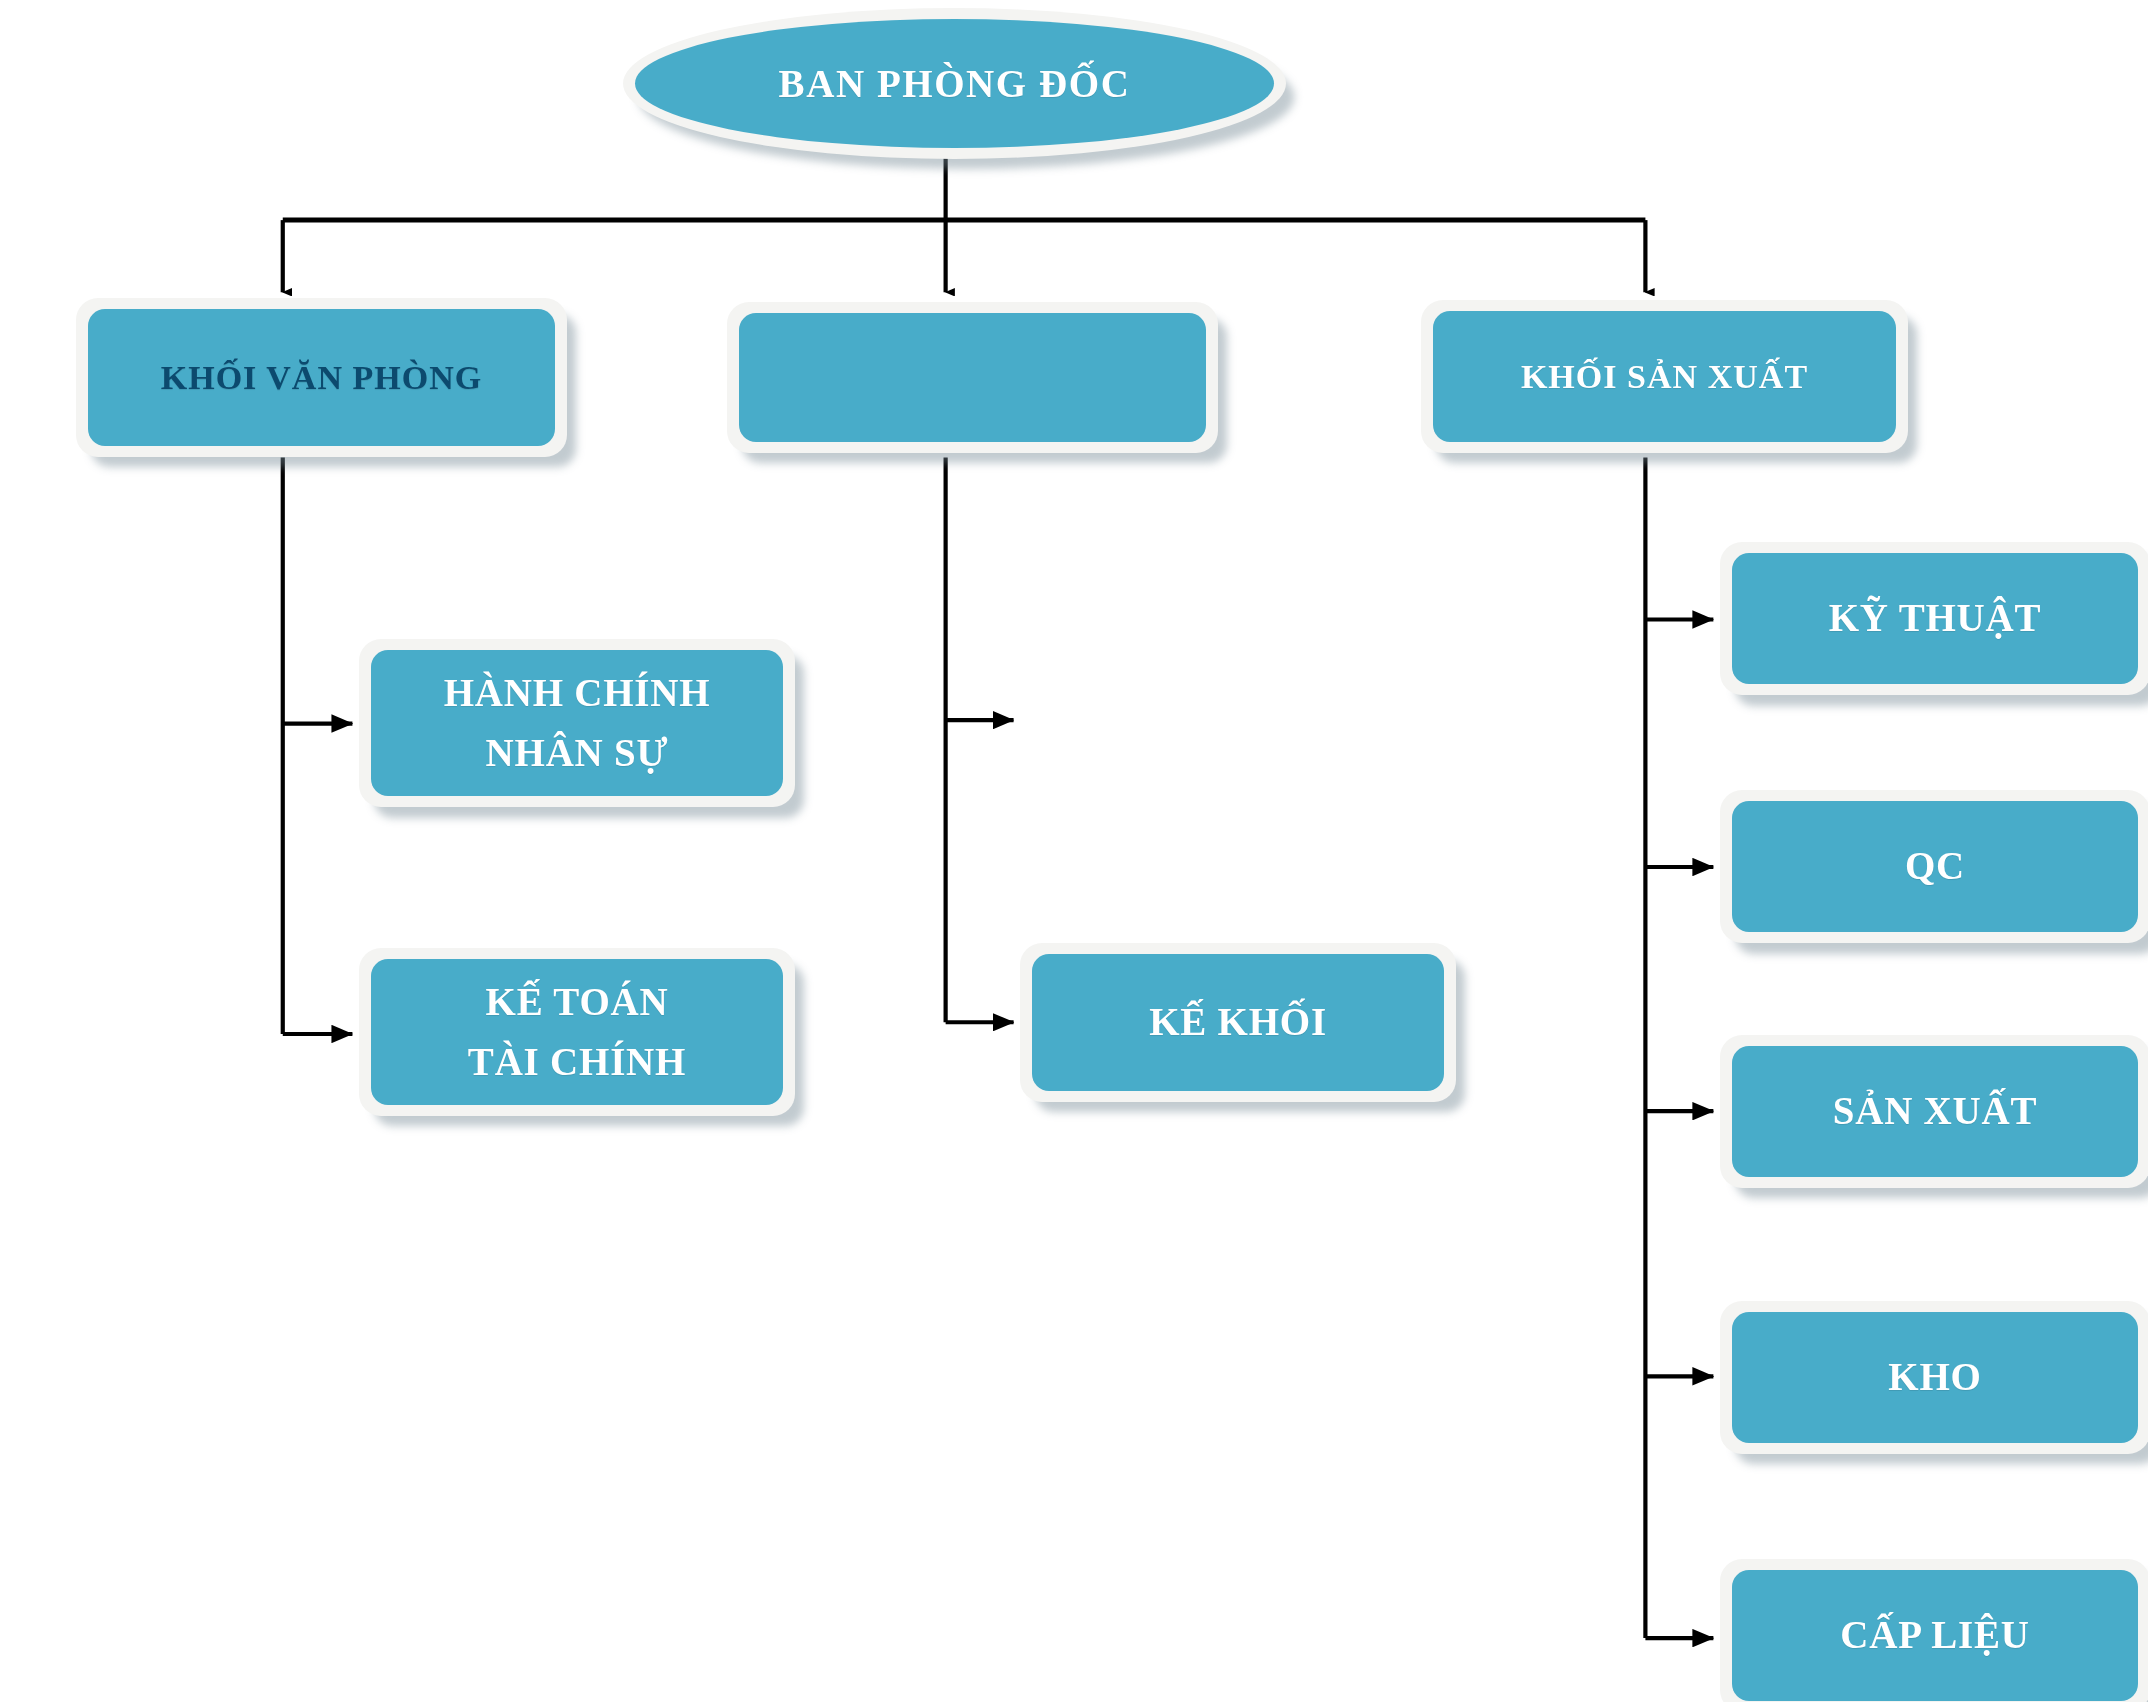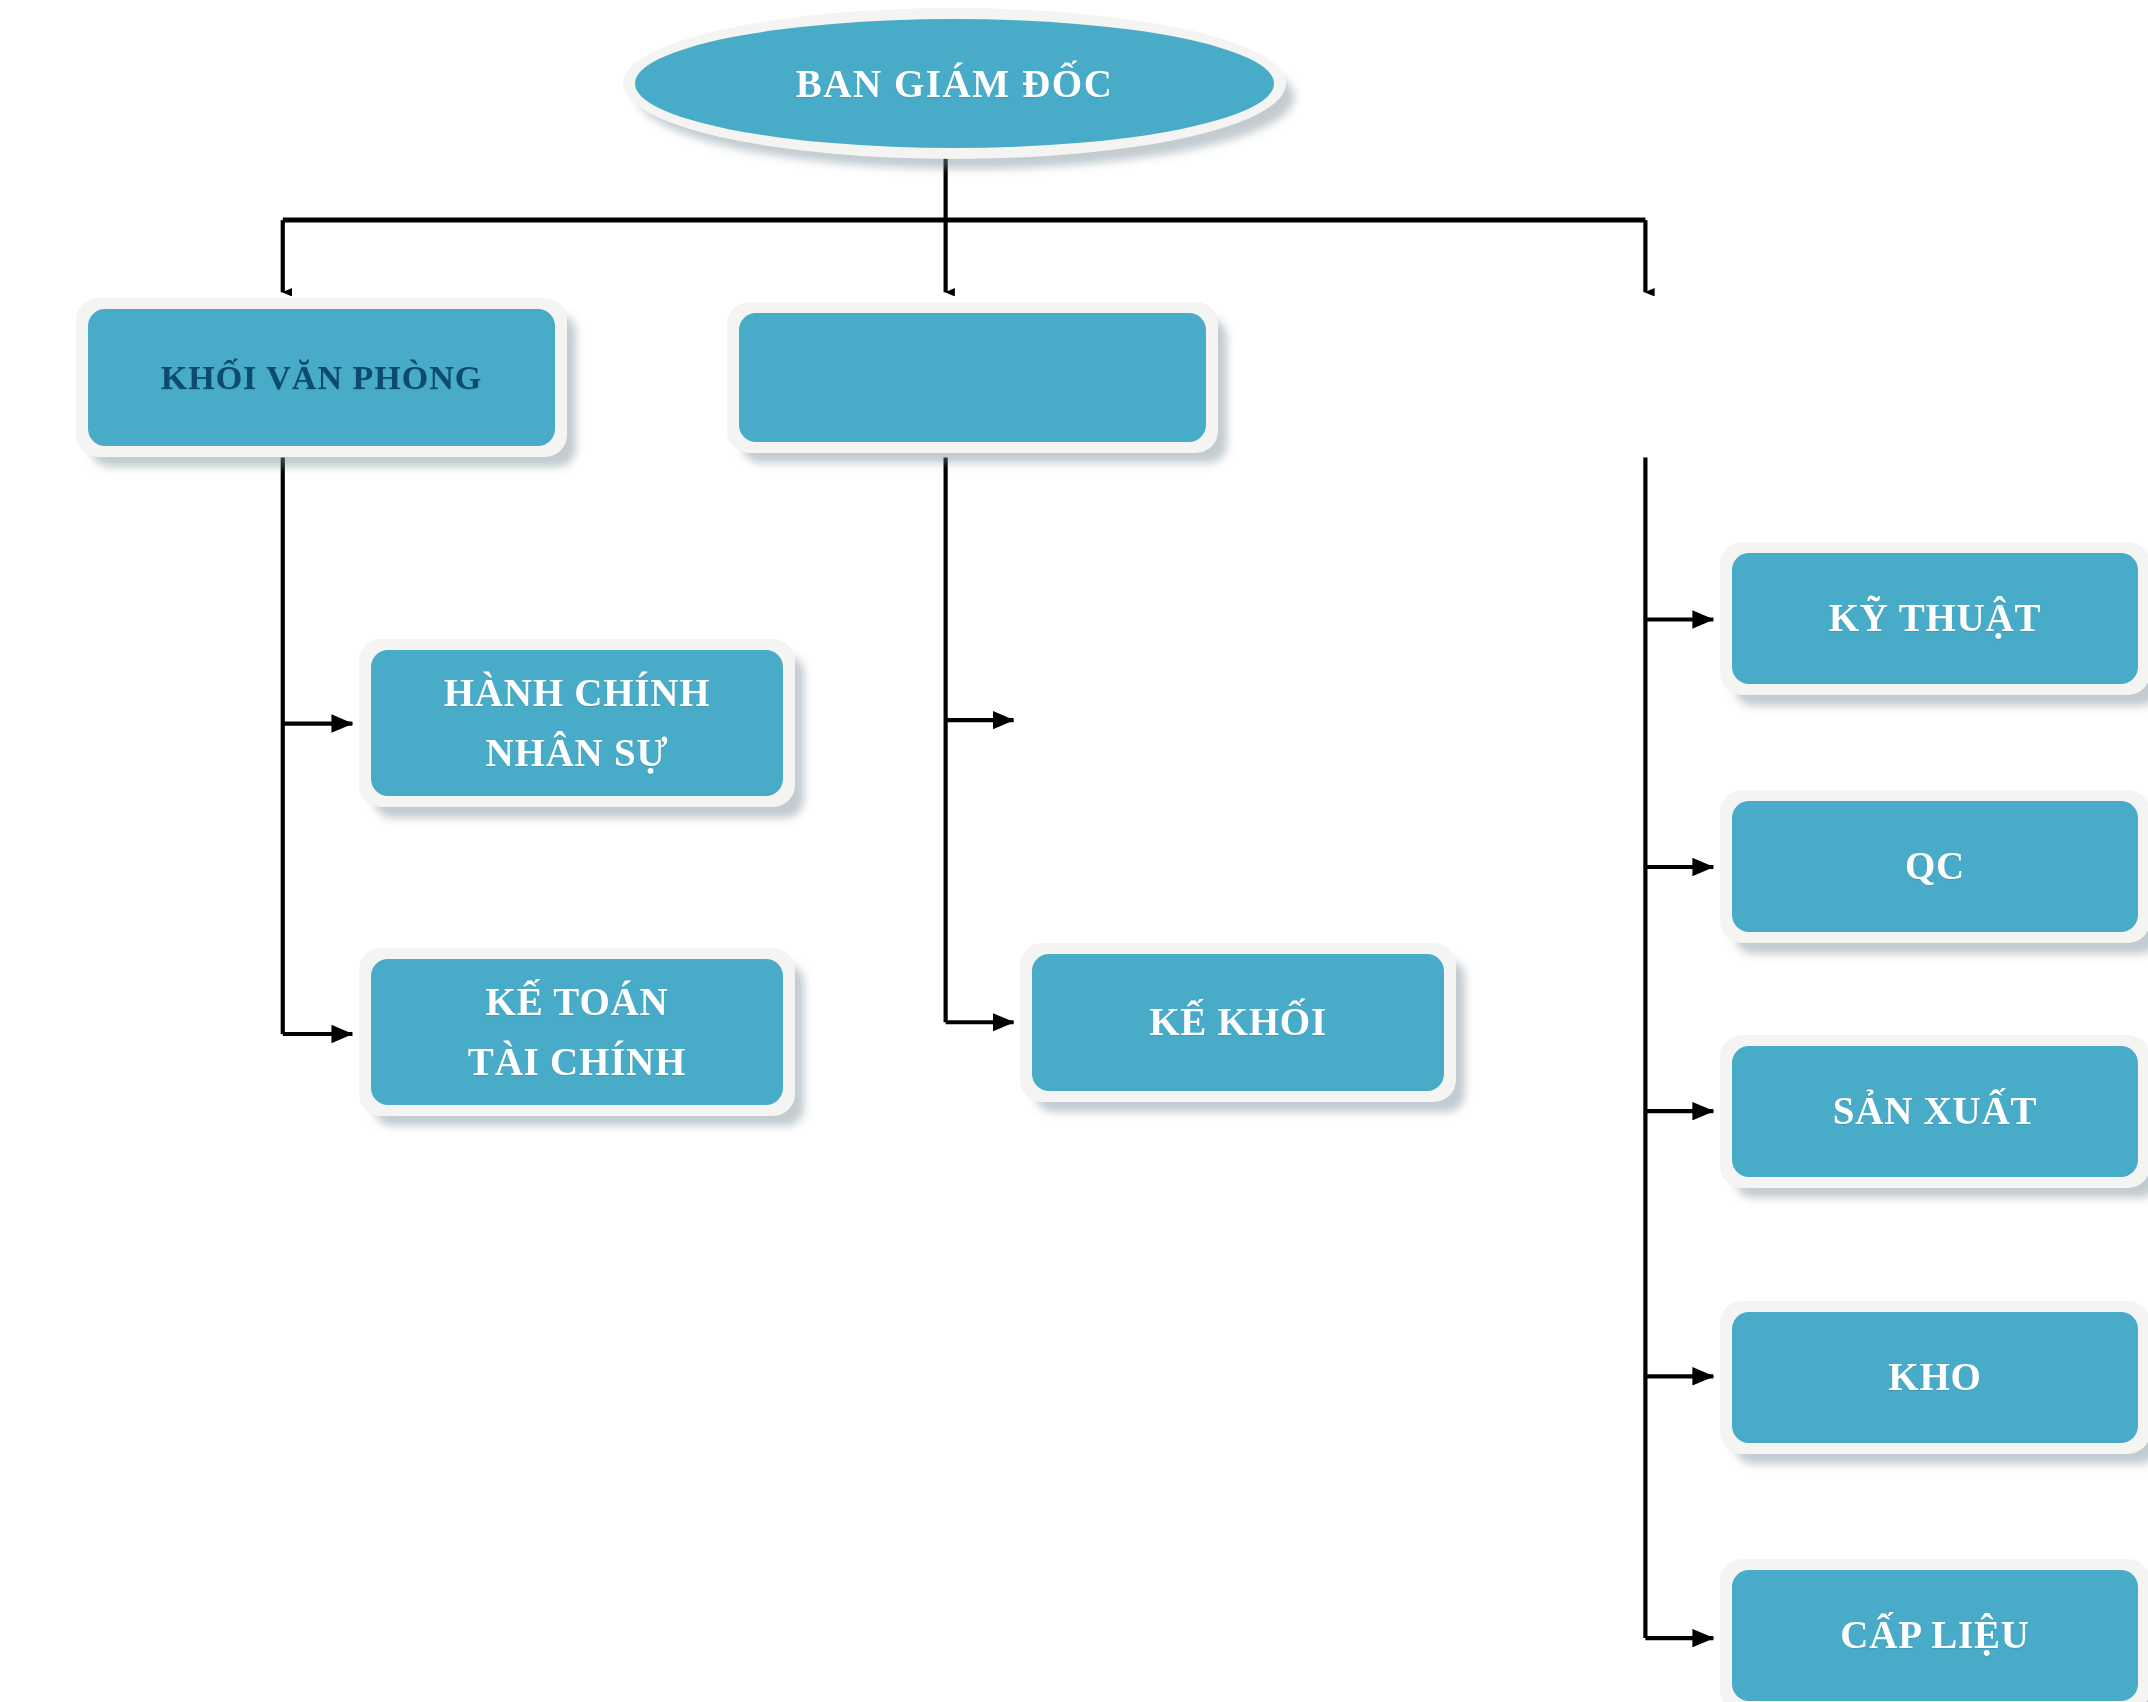--- a/index.html
+++ b/index.html
@@ -123,34 +123,39 @@
     <path d="M1961,738 L2042,738" stroke="#000000" stroke-width="5" fill="none" marker-end="url(#arrowRight)"></path>
     <path d="M1961,1033 L2042,1033" stroke="#000000" stroke-width="5" fill="none" marker-end="url(#arrowRight)"></path>
     <path d="M1961,1324 L2042,1324" stroke="#000000" stroke-width="5" fill="none" marker-end="url(#arrowRight)"></path>
     <path d="M1961,1640 L2042,1640" stroke="#000000" stroke-width="5" fill="none" marker-end="url(#arrowRight)"></path>
     <path d="M1961,1952 L2042,1952" stroke="#000000" stroke-width="5" fill="none" marker-end="url(#arrowRight)"></path>
   </svg>
 
   <div class="node ellipse level-root" style="left:623px; top:8.4px; width:663px; height:151px;">
     <div class="frame" style="background: rgb(244, 244, 242);"></div>
     <div class="body" style="background: rgb(72, 172, 201);"></div>
-    <div class="label" style="color: rgb(255, 255, 255);">BAN GIÁM ĐỐC</div>
+    <div class="label" style="color: rgb(255, 255, 255);">BAN PHÒNG ĐỐC</div>
   </div>
 
   <div class="node box level-1" style="left:76px; top:298px; width:491px; height:159px;">
     <div class="frame" style="background: rgb(244, 244, 242);"></div>
     <div class="body" style="background: rgb(72, 172, 201);"></div>
     <div class="label" style="color: #0c4a6e;">KHỐI VĂN PHÒNG</div>
   </div>
 
   <div class="node box level-1" style="left:727px; top:302px; width:491px; height:151px;">
     <div class="frame" style="background: rgb(244, 244, 242);"></div>
     <div class="body" style="background: rgb(72, 172, 201);"></div>
   </div>
 
+  <div class="node box level-1" style="left:1421px; top:300px; width:487px; height:153px;">
+    <div class="frame" style="background: rgb(244, 244, 242);"></div>
+    <div class="body" style="background: rgb(72, 172, 201);"></div>
+    <div class="label" style="color: rgb(255, 255, 255);">KHỐI SẢN XUẤT</div>
+  </div>
 
   <div class="node box level-2 two-line" style="left:359px; top:639px; width:436px; height:168px;">
     <div class="frame" style="background: rgb(244, 244, 242);"></div>
     <div class="body" style="background: rgb(72, 172, 201);"></div>
     <div class="label" style="color: rgb(255, 255, 255);">HÀNH CHÍNH
 NHÂN SỰ</div>
   </div>
 
   <div class="node box level-2 two-line" style="left:359px; top:948px; width:436px; height:168px;">
     <div class="frame" style="background: rgb(244, 244, 242);"></div>

